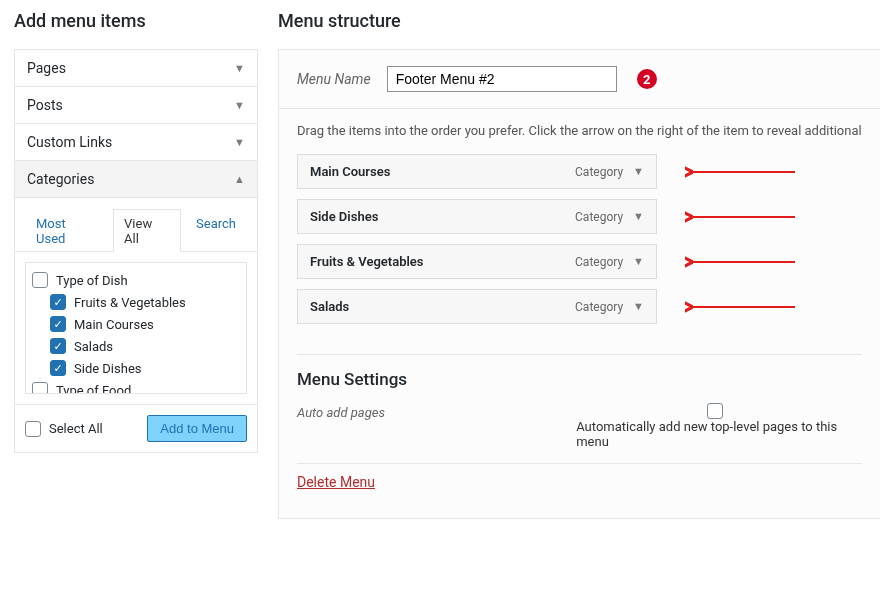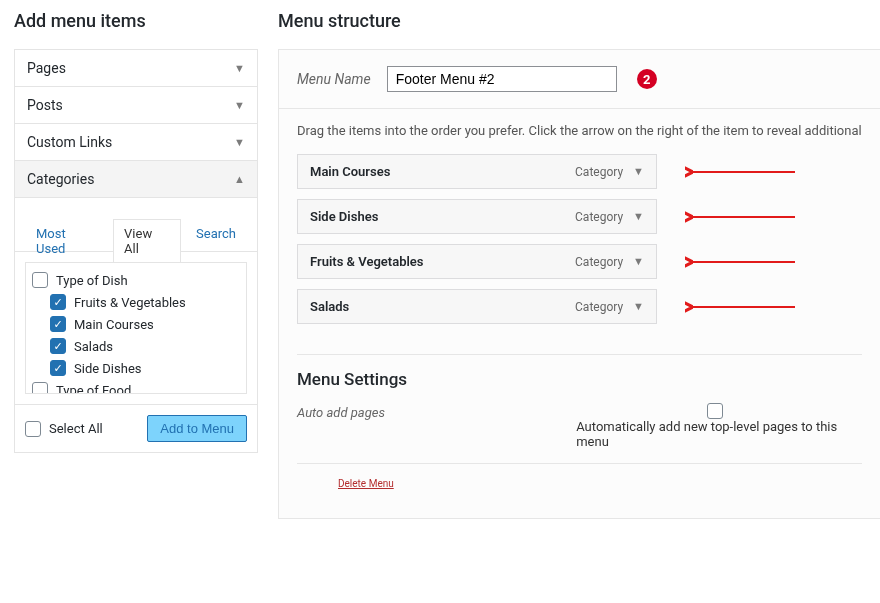--- a/index.html
+++ b/index.html
@@ -62,21 +62,21 @@
     gap: 4px;
   }
   .tab {
     padding: 6px 10px;
     font-size: 13px;
     color: #2271b1;
     cursor: pointer;
     border: 1px solid transparent;
     border-bottom: none;
     position: relative;
-    top: 11px;
+    top: 1px;
   }
   .tab.active {
     color: #333;
     border-color: #e4e4e4;
     background: #fff;
   }
   .cat-list {
     margin: 10px;
     border: 1px solid #e4e4e4;
     height: 132px;
@@ -225,23 +225,22 @@
   }
   .check-line { display:flex; align-items:center; font-size:13px; color:#333;flex-direction:column; }
   .delete-row {
     border-top: 1px solid #e6e6e6;
     padding: 10px 0 10px 0;
     margin-top: 14px;
   }
   .delete-link {
     color: #b32d2e;
     text-decoration: underline;
-    font-size: 10px;
+    font-size: 14px;
     cursor: pointer;
-    margin-left: 41px;
   }
 </style>
 </head>
 <body>
 
 <div class="wrap">
 
   <div class="left">
     <h2 class="section-title">Add menu items</h2>
 

